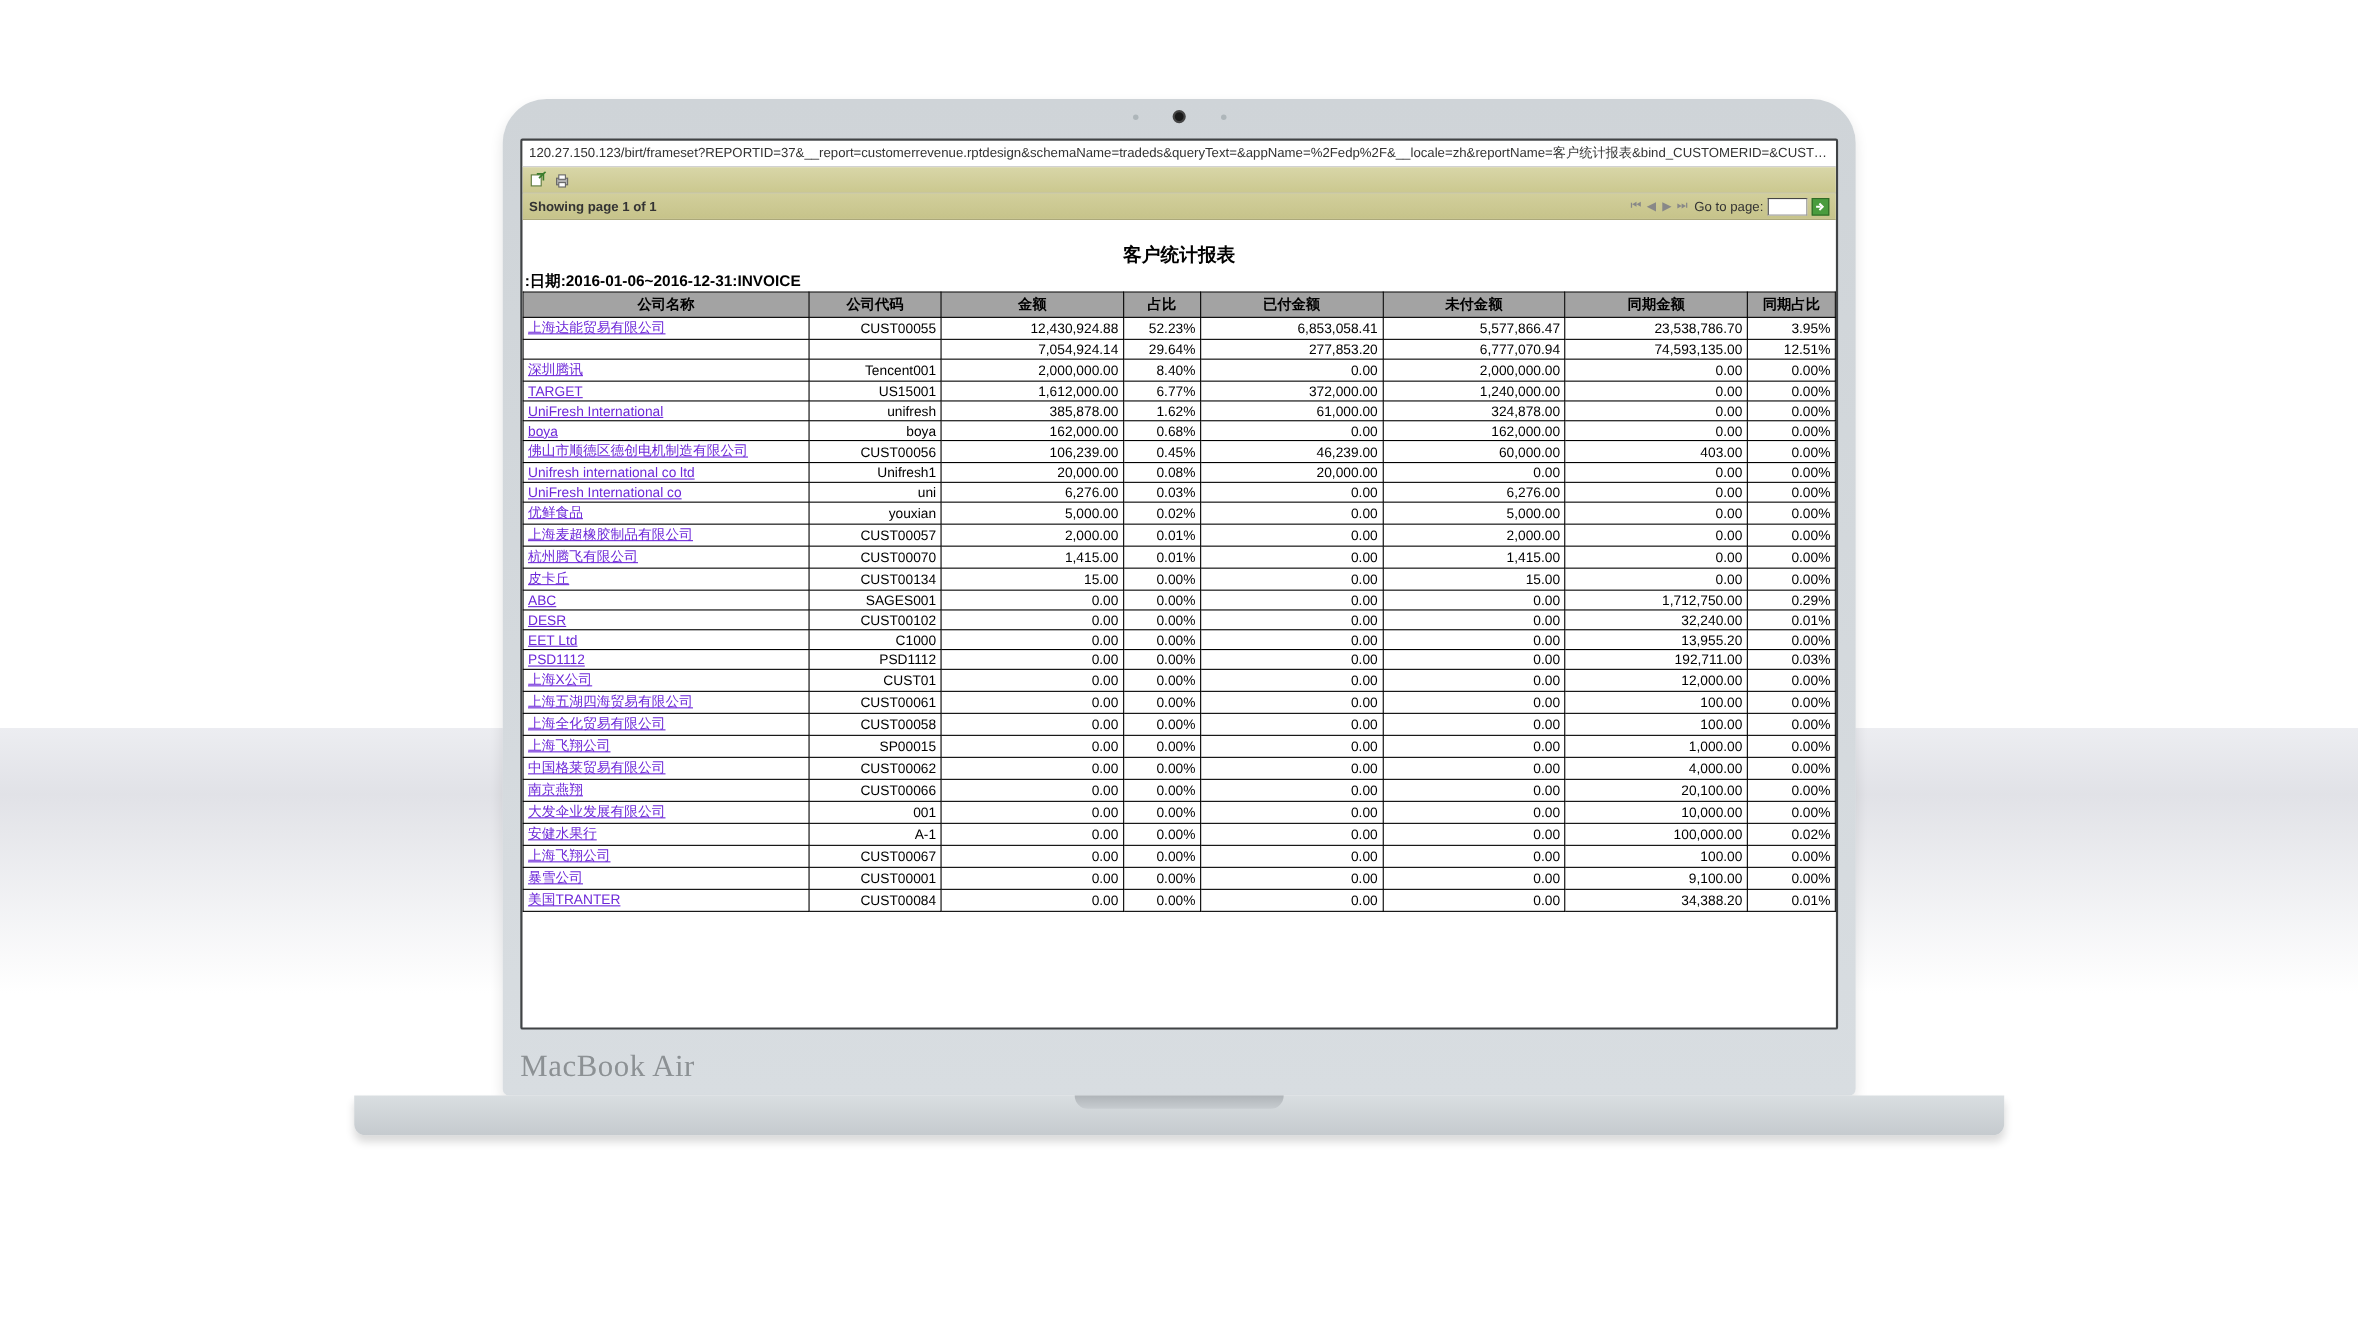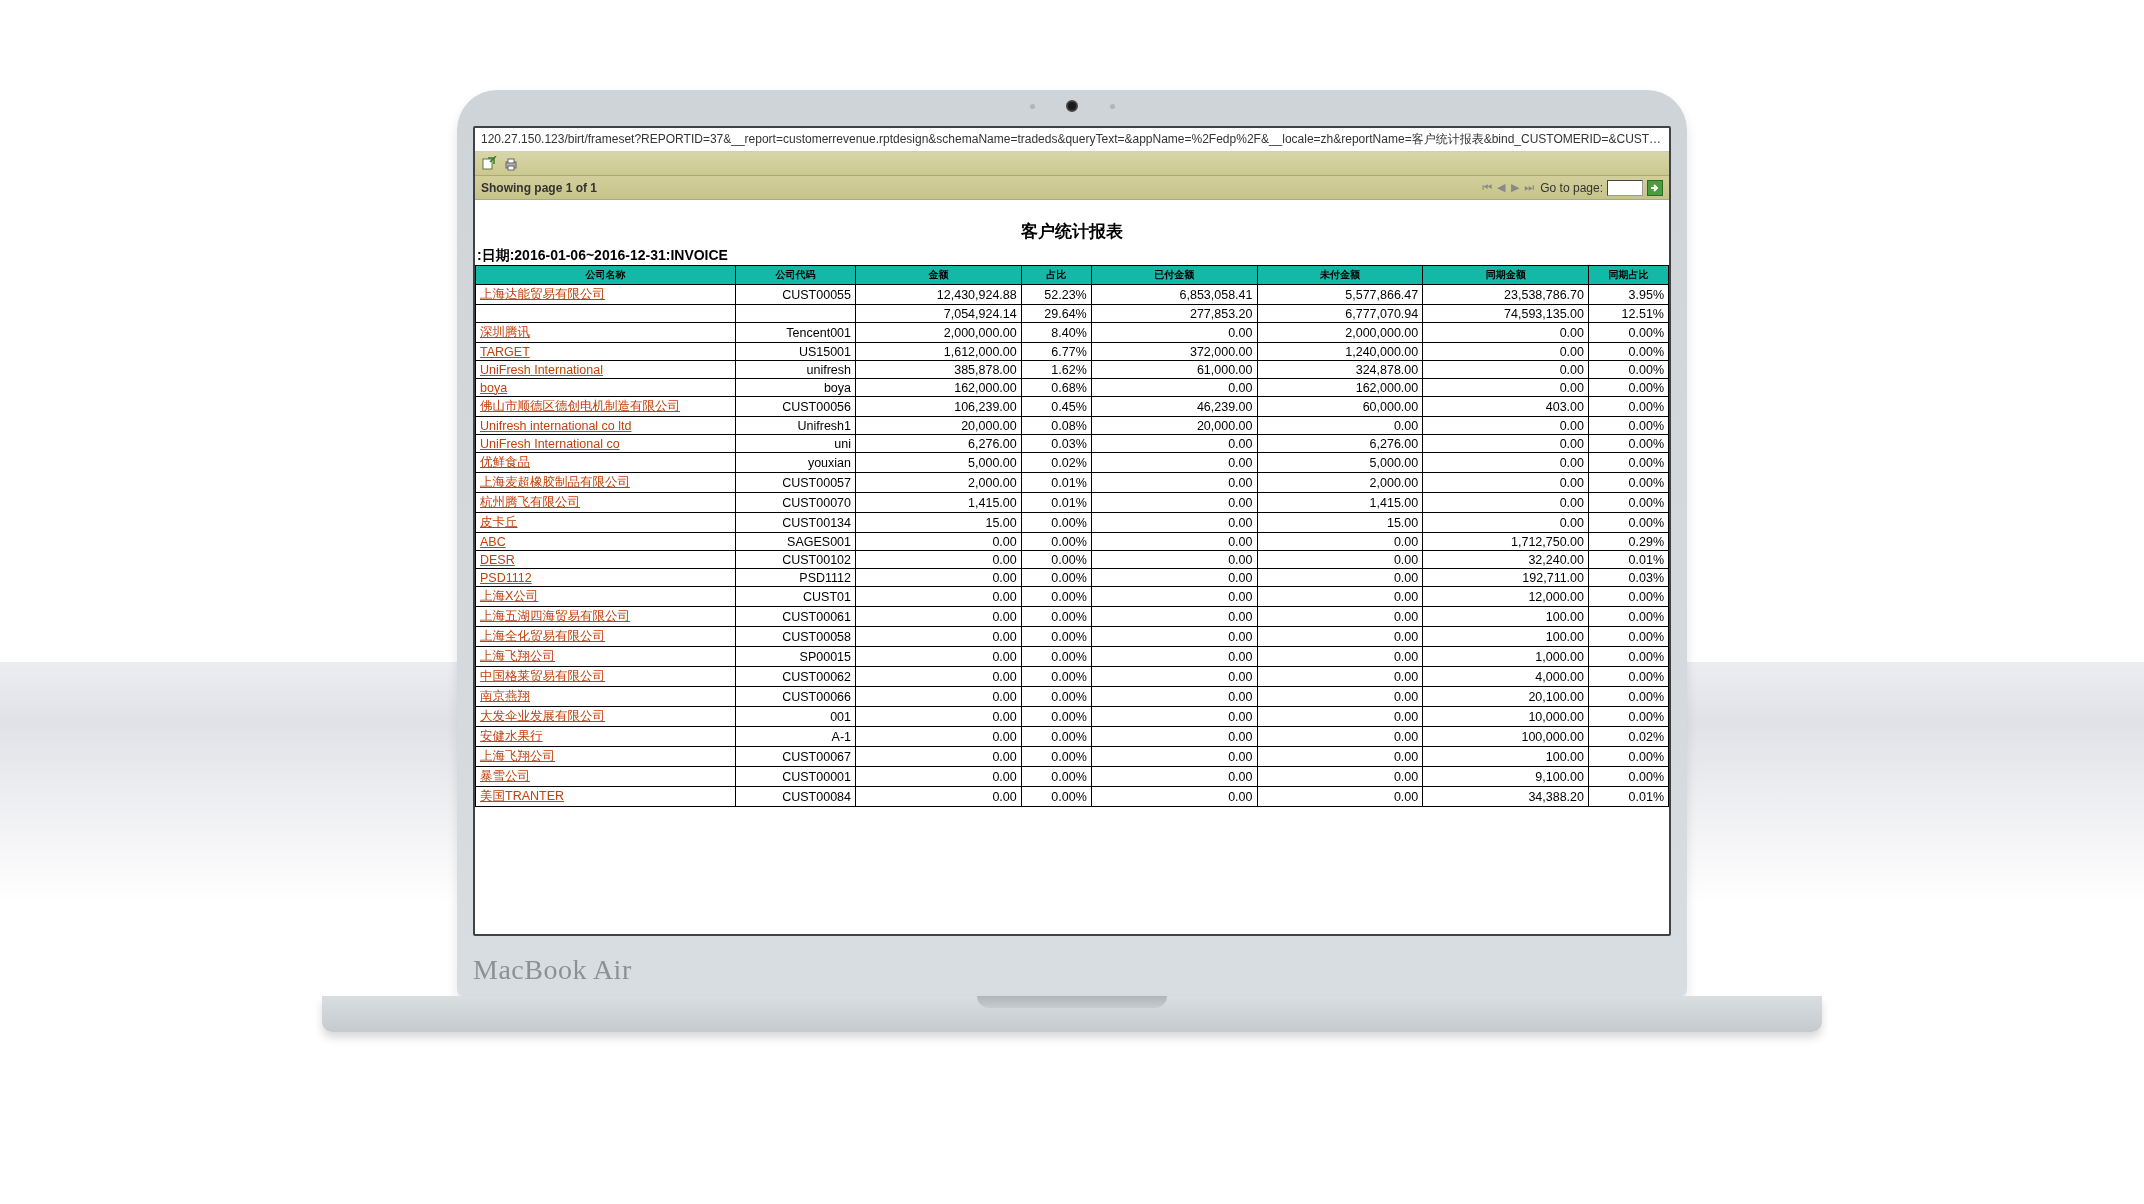--- a/index.html
+++ b/index.html
@@ -65,30 +65,30 @@
     .report-title{
       text-align:center;font-size:17px;font-weight:bold;padding:20px 0 4px;
     }
     .report-subtitle{
       font-size:14px;font-weight:bold;padding-left:2px;
     }
     table.report{
       width:100%;border-collapse:collapse;font-size:12.5px;table-layout:fixed;
     }
     table.report th{
-      background:#14b8a6;border:1px solid #000;padding:2px 4px;font-weight:bold;text-align:center;
-      font-size:10px;
+      background:#a3a3a3;border:1px solid #000;padding:2px 4px;font-weight:bold;text-align:center;
+      font-size:13px;
     }
     table.report td{
       border:1px solid #000;padding:1px 4px;height:18px;white-space:nowrap;overflow:hidden;
     }
     .col-name{width:260px;text-align:left;}
     .col-code{width:120px;text-align:right;margin-left:36px;}
     .col-num{text-align:right;}
-    a.company{color:#c2410c;}
+    a.company{color:#6d28d9;}
     .laptop-base{
       width:1500px;height:36px;
       background:linear-gradient(#d9dee1,#c5cace);
       border-radius: 0 0 10px 10px;
       margin:0 auto;
       position:relative;
       box-shadow: 0 6px 8px rgba(0,0,0,0.15);
     }
     .laptop-base::after{
       content:'';position:absolute;left:50%;top:0;transform:translateX(-50%);
@@ -318,20 +318,30 @@
               <td class="col-name"><a class="company" href="#">DESR</a></td>
               <td class="col-code">CUST00102</td>
               <td class="col-num">0.00</td>
               <td class="col-num">0.00%</td>
               <td class="col-num">0.00</td>
               <td class="col-num">0.00</td>
               <td class="col-num">32,240.00</td>
               <td class="col-num">0.01%</td>
             </tr>
             <tr>
+              <td class="col-name"><a class="company" href="#">EET Ltd</a></td>
+              <td class="col-code">C1000</td>
+              <td class="col-num">0.00</td>
+              <td class="col-num">0.00%</td>
+              <td class="col-num">0.00</td>
+              <td class="col-num">0.00</td>
+              <td class="col-num">13,955.20</td>
+              <td class="col-num">0.00%</td>
+            </tr>
+            <tr>
               <td class="col-name"><a class="company" href="#">PSD1112</a></td>
               <td class="col-code">PSD1112</td>
               <td class="col-num">0.00</td>
               <td class="col-num">0.00%</td>
               <td class="col-num">0.00</td>
               <td class="col-num">0.00</td>
               <td class="col-num">192,711.00</td>
               <td class="col-num">0.03%</td>
             </tr>
             <tr>

